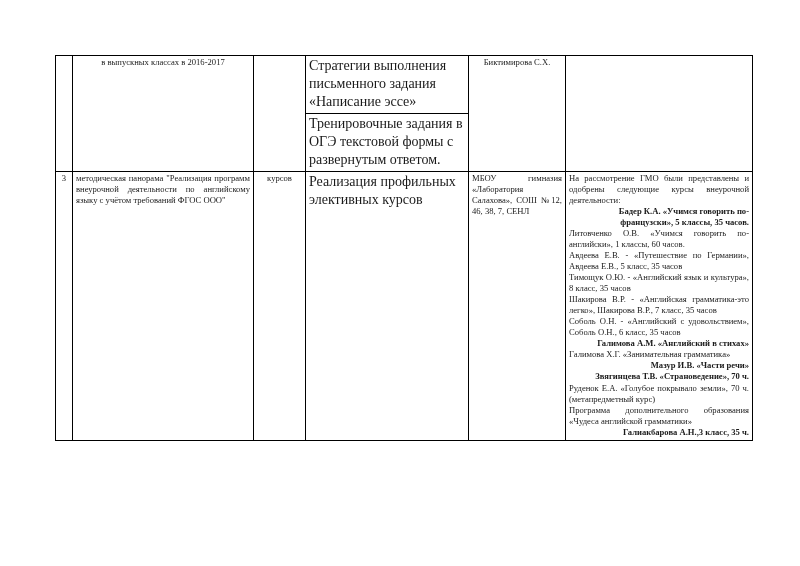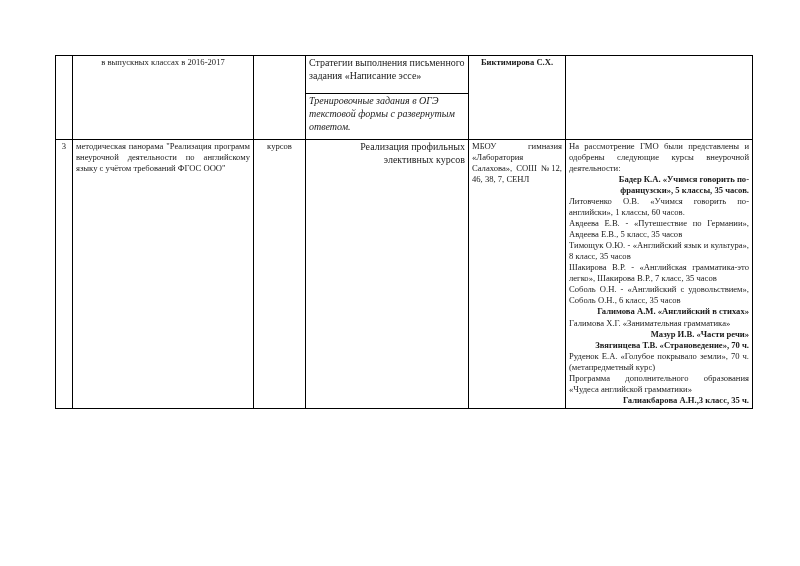--- a/index.html
+++ b/index.html
@@ -48,51 +48,51 @@
   .col-date   { width: 52px;  }
   .col-content{ width: 163px; }
   .col-who    { width: 97px;  }
   .col-result { width: 187px; }
 
   .t-center   { text-align: center; }
   .t-just     { text-align: justify; text-justify: inter-word; }
   .t-left     { text-align: left; }
 
   .v-bottom   { vertical-align: bottom; }
-  .v-middle   { vertical-align: middle; font-weight: bold; }
+  .v-middle   { vertical-align: middle; }
   .v-top      { vertical-align: top; }
 
   .cell-pad-head { padding-bottom: 3px; }
 
   
   .subtable {
     width: 100%;
     border-collapse: collapse;
     table-layout: fixed;
     margin: -1px -3px -2px -3px;
     width: calc(100% + 6px);
   }
   .subtable td {
     border: none;
     border-bottom: 1px solid #000000;
     padding: 1px 3px 2px 3px;
-    font-size: 10px;
+    font-size: 14px;
     line-height: 1.285;
     vertical-align: top;
   }
   .subtable tr:last-child td { border-bottom: none; }
 
   .result-body p {
     margin: 0;
   }
   .result-body p.just { text-align: justify; text-justify: inter-word; }
   .result-body p.left { text-align: right; font-weight: bold; }
 
   .sub-cell-a { height: 34px; }
-  .sub-cell-b { height: 42px; font-style: italic; }
+  .sub-cell-b { height: 42px; }
 </style>
 </head>
 <body>
 
 <div class="page">
 
   <table class="doc-table">
     <colgroup>
       <col class="col-num">
       <col class="col-theme">
@@ -134,21 +134,21 @@
         <td class="col-num t-center v-top">3</td>
 
         <td class="col-theme t-just v-top">методическая панорама "Реализация программ внеурочной деятельности по английскому языку с учётом требований ФГОС ООО"</td>
 
         <td class="col-date t-center v-top">курсов</td>
 
         <td class="col-content v-top" style="padding:0;">
           <table class="subtable" style="margin:0; width:100%;">
             <tbody>
               <tr>
-                <td class="t-left" style="height:40px;text-align:right;">Реализация профильных элективных курсов</td>
+                <td class="t-left" style="height:40px;">Реализация профильных элективных курсов</td>
               </tr>
             </tbody>
           </table>
         </td>
 
         <td class="col-who t-just v-top">МБОУ гимназия «Лаборатория Салахова», СОШ №12, 46, 38, 7, СЕНЛ</td>
 
         <td class="col-result v-top">
           <div class="result-body">
               <p class="just">На рассмотрение ГМО были представлены и одобрены следующие курсы внеурочной деятельности:</p>

